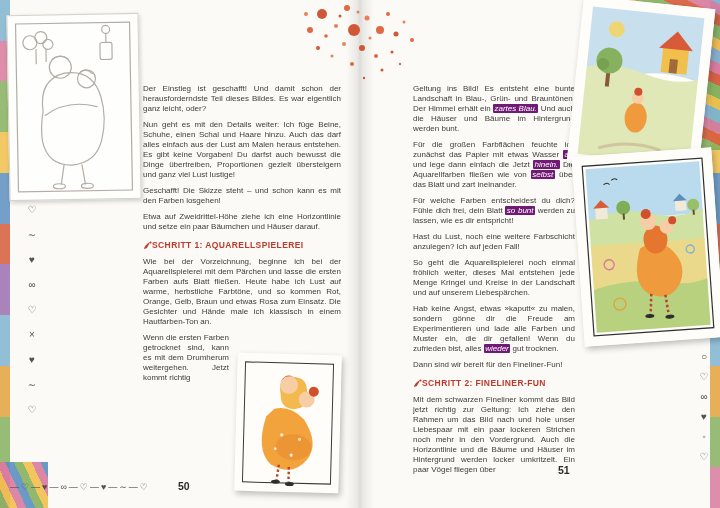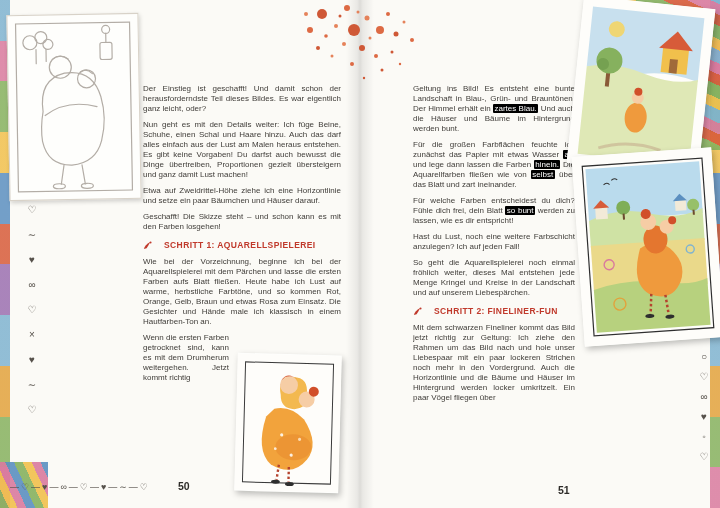--- a/index.html
+++ b/index.html
@@ -28,29 +28,29 @@
     border:1px solid #d8d2c8;box-shadow:1px 2px 4px rgba(0,0,0,.18);z-index:2;}
   .couple-painting{left:236px;top:354px;width:104px;height:138px;transform:rotate(1.5deg);}
   .landscape-top{left:575px;top:2px;width:132px;height:168px;transform:rotate(6deg);}
   .landscape-couple{left:578px;top:152px;width:140px;height:190px;transform:rotate(-4deg);z-index:4;}
   
   .text-col{position:absolute;z-index:2;font-size:8px;line-height:10px;text-align:justify;
     hyphens:auto;overflow:hidden;margin-top:48px;}
   .text-col p{margin:0 0 6px;}
   .text-col.left{left:143px;top:36px;width:198px;height:460px;}
   .text-col.right{left:413px;top:36px;width:162px;height:462px;}
-  .step-heading{display:flex;align-items:center;gap:12px;margin:8px 0 7px;
+  .step-heading{display:flex;align-items:center;gap:0;margin:8px 0 7px;
     color:#c0392b;font-size:8.5px;font-weight:bold;letter-spacing:.4px;white-space:nowrap;}
   .brush-icon{display:inline-flex;flex:none;}
   .paint-spacer{float:right;width:106px;height:152px;margin:2px 0 4px 6px;}
-  .hl{background:#000000;color:#fff;padding:0 1.5px;border-radius:1px;}
+  .hl{background:#701a75;color:#fff;padding:0 1.5px;border-radius:1px;font-style:italic;}
   
   .page-num{position:absolute;z-index:2;font-weight:bold;font-size:10.5px;color:#2e2c29;}
   .page-num.left{left:178px;top:480px;}
-  .page-num.right{left:518px;top:484px;padding-left:40px;}
+  .page-num.right{left:518px;top:464px;padding-left:40px;}
   
   .doodle-col{position:absolute;display:flex;flex-direction:column;align-items:center;
     color:#56514b;font-size:10px;line-height:1;z-index:2;}
   .doodle-col.left{left:24px;top:205px;width:16px;gap:15px;}
   .doodle-col.right{left:696px;top:352px;width:16px;gap:10px;z-index:5;}
   .doodle-row{position:absolute;left:10px;top:482px;width:162px;overflow:hidden;white-space:nowrap;
     color:#56514b;font-size:9px;letter-spacing:2px;z-index:2;}
   .splatter{position:absolute;left:292px;top:0;width:140px;height:105px;z-index:2;}
 </style>
 </head>
@@ -99,23 +99,23 @@
         <div>∞</div>
         <div>♡</div>
         <div>×</div>
         <div>♥</div>
         <div>∼</div>
         <div>♡</div>
       </div>
 
     <div class="text-col left">
       <p>Der Einstieg ist geschafft! Und damit schon der herausforderndste Teil dieses Bildes. Es war eigentlich ganz leicht, oder?</p>
-      <p>Nun geht es mit den Details weiter: Ich füge Beine, Schuhe, einen Schal und Haare hinzu. Auch das darf alles einfach aus der Lust am Malen heraus entstehen. Es gibt keine Vorgaben! Du darfst auch bewusst die Dinge übertreiben, Proportionen gezielt übersteigern und ganz damit Lust machen!</p>
+      <p>Nun geht es mit den Details weiter: Ich füge Beine, Schuhe, einen Schal und Haare hinzu. Auch das darf alles einfach aus der Lust am Malen heraus entstehen. Es gibt keine Vorgaben! Du darfst auch bewusst die Dinge übertreiben, Proportionen gezielt übersteigern und ganz viel Lust lustige!</p>
+      <p>Geschafft! Die Skizze steht – und schon kann es mit den Farben losgehen!</p>
       <p>Etwa auf Zweidrittel-Höhe ziehe ich eine Horizontlinie und setze ein paar Bäumchen und Häuser darauf.</p>
-      <p>Geschafft! Die Skizze steht – und schon kann es mit den Farben losgehen!</p>
 
       <h3 class="step-heading">
         <span class="brush-icon">
           <svg viewBox="0 0 10 10" width="9" height="9">
               <path d="M1 9 Q2 4 8 1 Q6 5 4 8 Z" fill="#c0392b"></path>
               <circle cx="8.4" cy="1.6" r="1.1" fill="#c0392b"></circle>
             </svg>
         </span>
         <span>SCHRITT 1: AQUARELLSPIELEREI</span>
       </h3>
@@ -233,24 +233,26 @@
         <line x1="70" y1="142" x2="68" y2="162" stroke="#b5432e" stroke-width="2.5" stroke-dasharray="2.5 2.5"></line>
         <line x1="84" y1="144" x2="86" y2="164" stroke="#b5432e" stroke-width="2.5" stroke-dasharray="2.5 2.5"></line>
         <ellipse cx="67" cy="164" rx="4.5" ry="2" fill="#2e2e2e"></ellipse>
         <ellipse cx="87" cy="166" rx="4.5" ry="2" fill="#2e2e2e"></ellipse>
         <rect x="10" y="10" width="120" height="170" fill="none" stroke="#2f2f2f" stroke-width="1.2"></rect>
       </svg>
     </figure>
 
     <div class="text-col right">
       <p><span>Geltung ins Bild! Es entsteht eine bunte Landschaft in Blau-, Grün- und Brauntönen. Der Himmel erhält ein </span><span class="hl">zartes Blau.</span><span> Und auch die Häuser und Bäume im Hintergrund werden bunt.</span></p>
-      <p><span>Für die großen Farbflächen feuchte ich zunächst das Papier mit etwas Wasser </span><span class="hl">an</span><span> und lege dann lassen die Farben </span><span class="hl">hinein.</span><span> Die Aquarellfarben fließen wie von </span><span class="hl">selbst</span><span> über das Blatt und zart ineinander.</span></p>
+      <p><span>Für die großen Farbflächen feuchte ich zunächst das Papier mit etwas Wasser </span><span class="hl">an</span><span> und lege dann einfach die Jetzt </span><span class="hl">hinein.</span><span> Die Aquarellfarben fließen wie von </span><span class="hl">selbst</span><span> über das Blatt und zart ineinander.</span></p>
       <p><span>Für welche Farben entscheidest du dich? Fühle dich frei, dein Blatt </span><span class="hl">so bunt</span><span> werden zu lassen, wie es dir entspricht!</span></p>
       <p><span>Hast du Lust, noch eine weitere Farbschicht anzulegen? Ich auf jeden Fall!</span></p>
       <p><span>So geht die Aquarellspielerei noch einmal fröhlich weiter, dieses Mal entstehen jede Menge Kringel und Kreise in der Landschaft und auf unserem Liebespärchen.</span></p>
+      <p><span>Hab keine Angst, etwas »kaputt« zu malen, sondern gönne dir die Freude am Experimentieren und lade alle Farben und Muster ein, die dir gefallen! Wenn du zufrieden bist, alles </span><span class="hl">wieder</span><span> gut trocknen.</span></p>
+      <p><span>Dann sind wir bereit für den Fineliner-Fun!</span></p>
 
       <h3 class="step-heading">
         <span class="brush-icon">
           <svg viewBox="0 0 10 10" width="9" height="9">
               <path d="M1 9 Q2 4 8 1 Q6 5 4 8 Z" fill="#c0392b"></path>
               <circle cx="8.4" cy="1.6" r="1.1" fill="#c0392b"></circle>
             </svg>
         </span>
         <span>SCHRITT 2: FINELINER-FUN</span>
       </h3>

